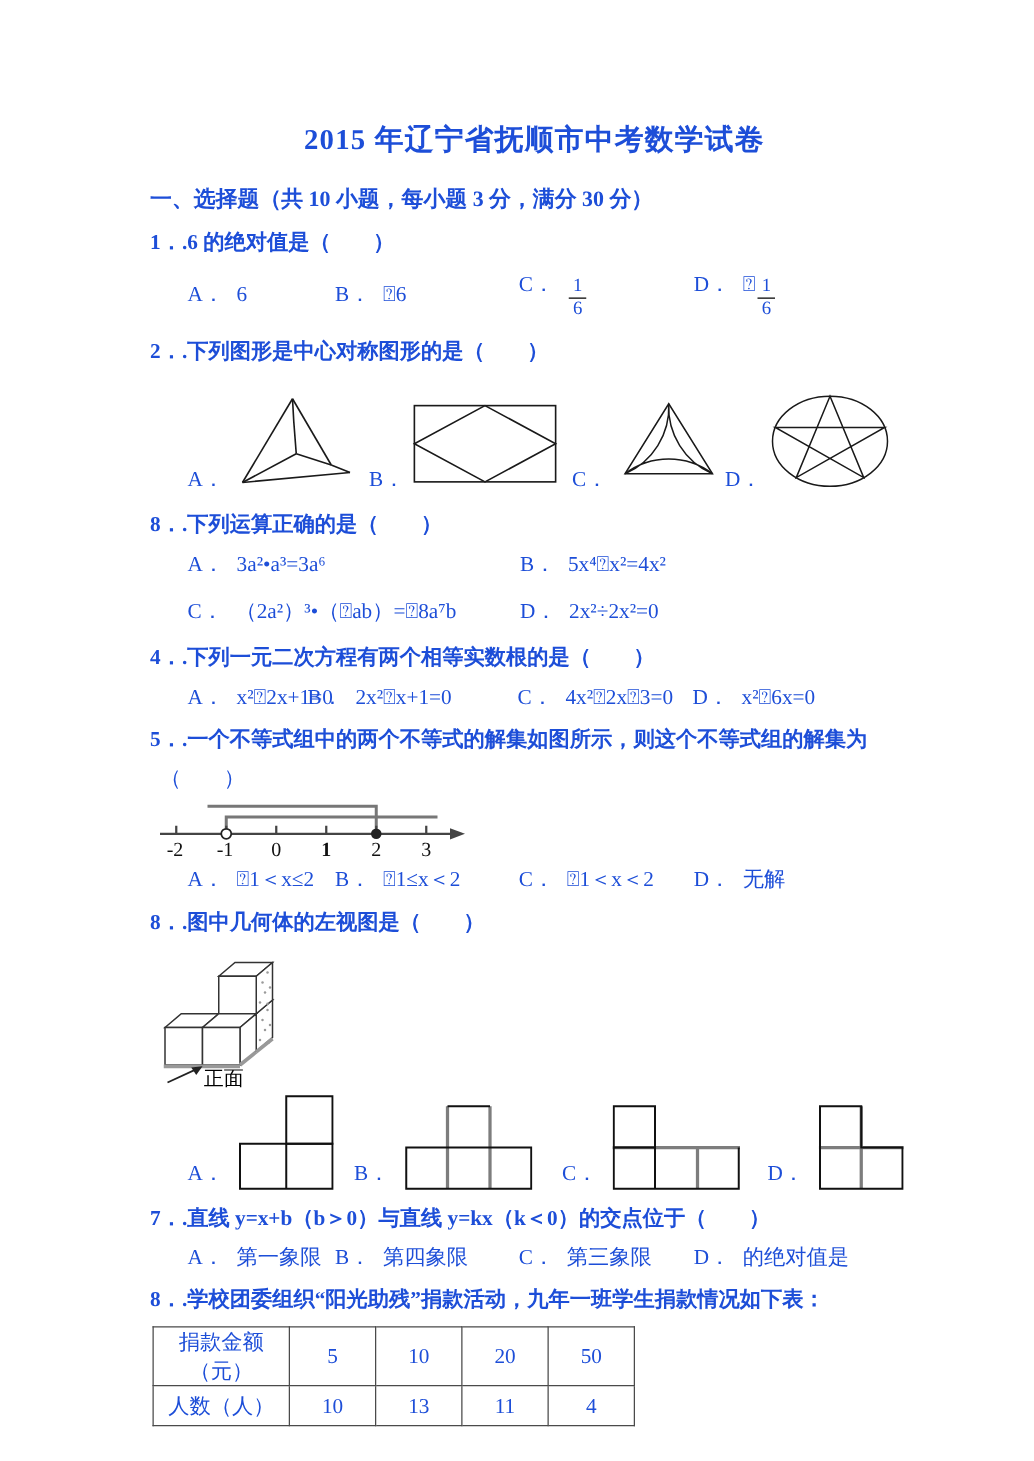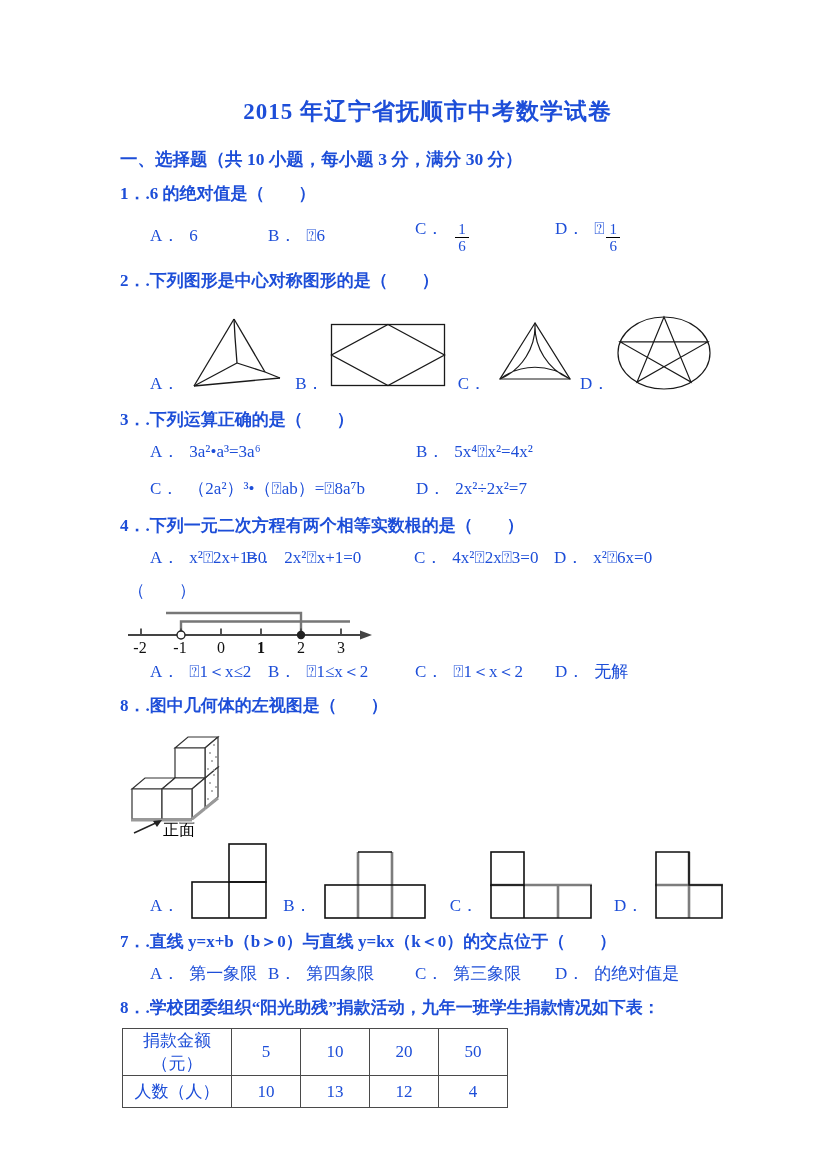--- a/index.html
+++ b/index.html
@@ -133,39 +133,39 @@
       <svg class="figsvg" style="margin:0 0 6px 0;" width="98" height="76" viewBox="0 0 98 76">
         <g fill="none" stroke="#1a1a1a" stroke-width="1.2">
           <ellipse cx="49" cy="38" rx="46" ry="36"></ellipse>
           <polygon points="49,2 22,67.1 92.7,26.9 5.3,26.9 76,67.1"></polygon>
         </g>
       </svg>
     </div>
   </div>
 
   <div>
-    <div class="stem">3．.下列运算正确的是（　　）</div>
+    <div class="stem">8．.下列运算正确的是（　　）</div>
     <div class="optrow twocol q3row">
       <span class="opt">
         <span class="lbl">A．</span>
         <span>3a²•a³=3a⁶</span>
       </span>
       <span class="opt">
         <span class="lbl">B．</span>
         <span>5x⁴⍰x²=4x²</span>
       </span>
     </div>
     <div class="optrow twocol q3row">
       <span class="opt">
         <span class="lbl">C．</span>
         <span>（2a²）³•（⍰ab）=⍰8a⁷b</span>
       </span>
       <span class="opt">
         <span class="lbl">D．</span>
-        <span>2x²÷2x²=7</span>
+        <span>2x²÷2x²=0</span>
       </span>
     </div>
   </div>
 
   <div>
     <div class="stem">4．.下列一元二次方程有两个相等实数根的是（　　）</div>
     <div class="optrow">
       <span class="opt q4w1">
         <span class="lbl">A．</span>
         <span>x²⍰2x+1=0</span>
@@ -179,20 +179,21 @@
         <span>4x²⍰2x⍰3=0</span>
       </span>
       <span class="opt">
         <span class="lbl">D．</span>
         <span>x²⍰6x=0</span>
       </span>
     </div>
   </div>
 
   <div>
+    <div class="stem">5．.一个不等式组中的两个不等式的解集如图所示，则这个不等式组的解集为</div>
     <div class="stem2">（　　）</div>
     <svg class="numline" width="250" height="48" viewBox="0 0 250 48">
       <g stroke="#777" stroke-width="2.4" fill="none">
         <polyline points="40,5 175,5 175,23"></polyline>
         <polyline points="55,23 55,13.5 224,13.5"></polyline>
       </g>
       <g stroke="#444" stroke-width="1.8" fill="none">
         <line x1="2" y1="27" x2="236" y2="27"></line>
         <line x1="15" y1="20.5" x2="15" y2="27"></line>
         <line x1="55" y1="20.5" x2="55" y2="27"></line>
@@ -354,20 +355,20 @@
           <td class="c-wide">捐款金额（元）</td>
           <td class="c-sm">5</td>
           <td class="c-sm">10</td>
           <td class="c-sm">20</td>
           <td class="c-sm">50</td>
         </tr>
         <tr>
           <td class="c-wide">人数（人）</td>
           <td class="c-sm">10</td>
           <td class="c-sm">13</td>
-          <td class="c-sm">12</td>
+          <td class="c-sm">11</td>
           <td class="c-sm">4</td>
         </tr>
       </tbody>
     </table>
   </div>
 
 </div>
 
 </body></html>

